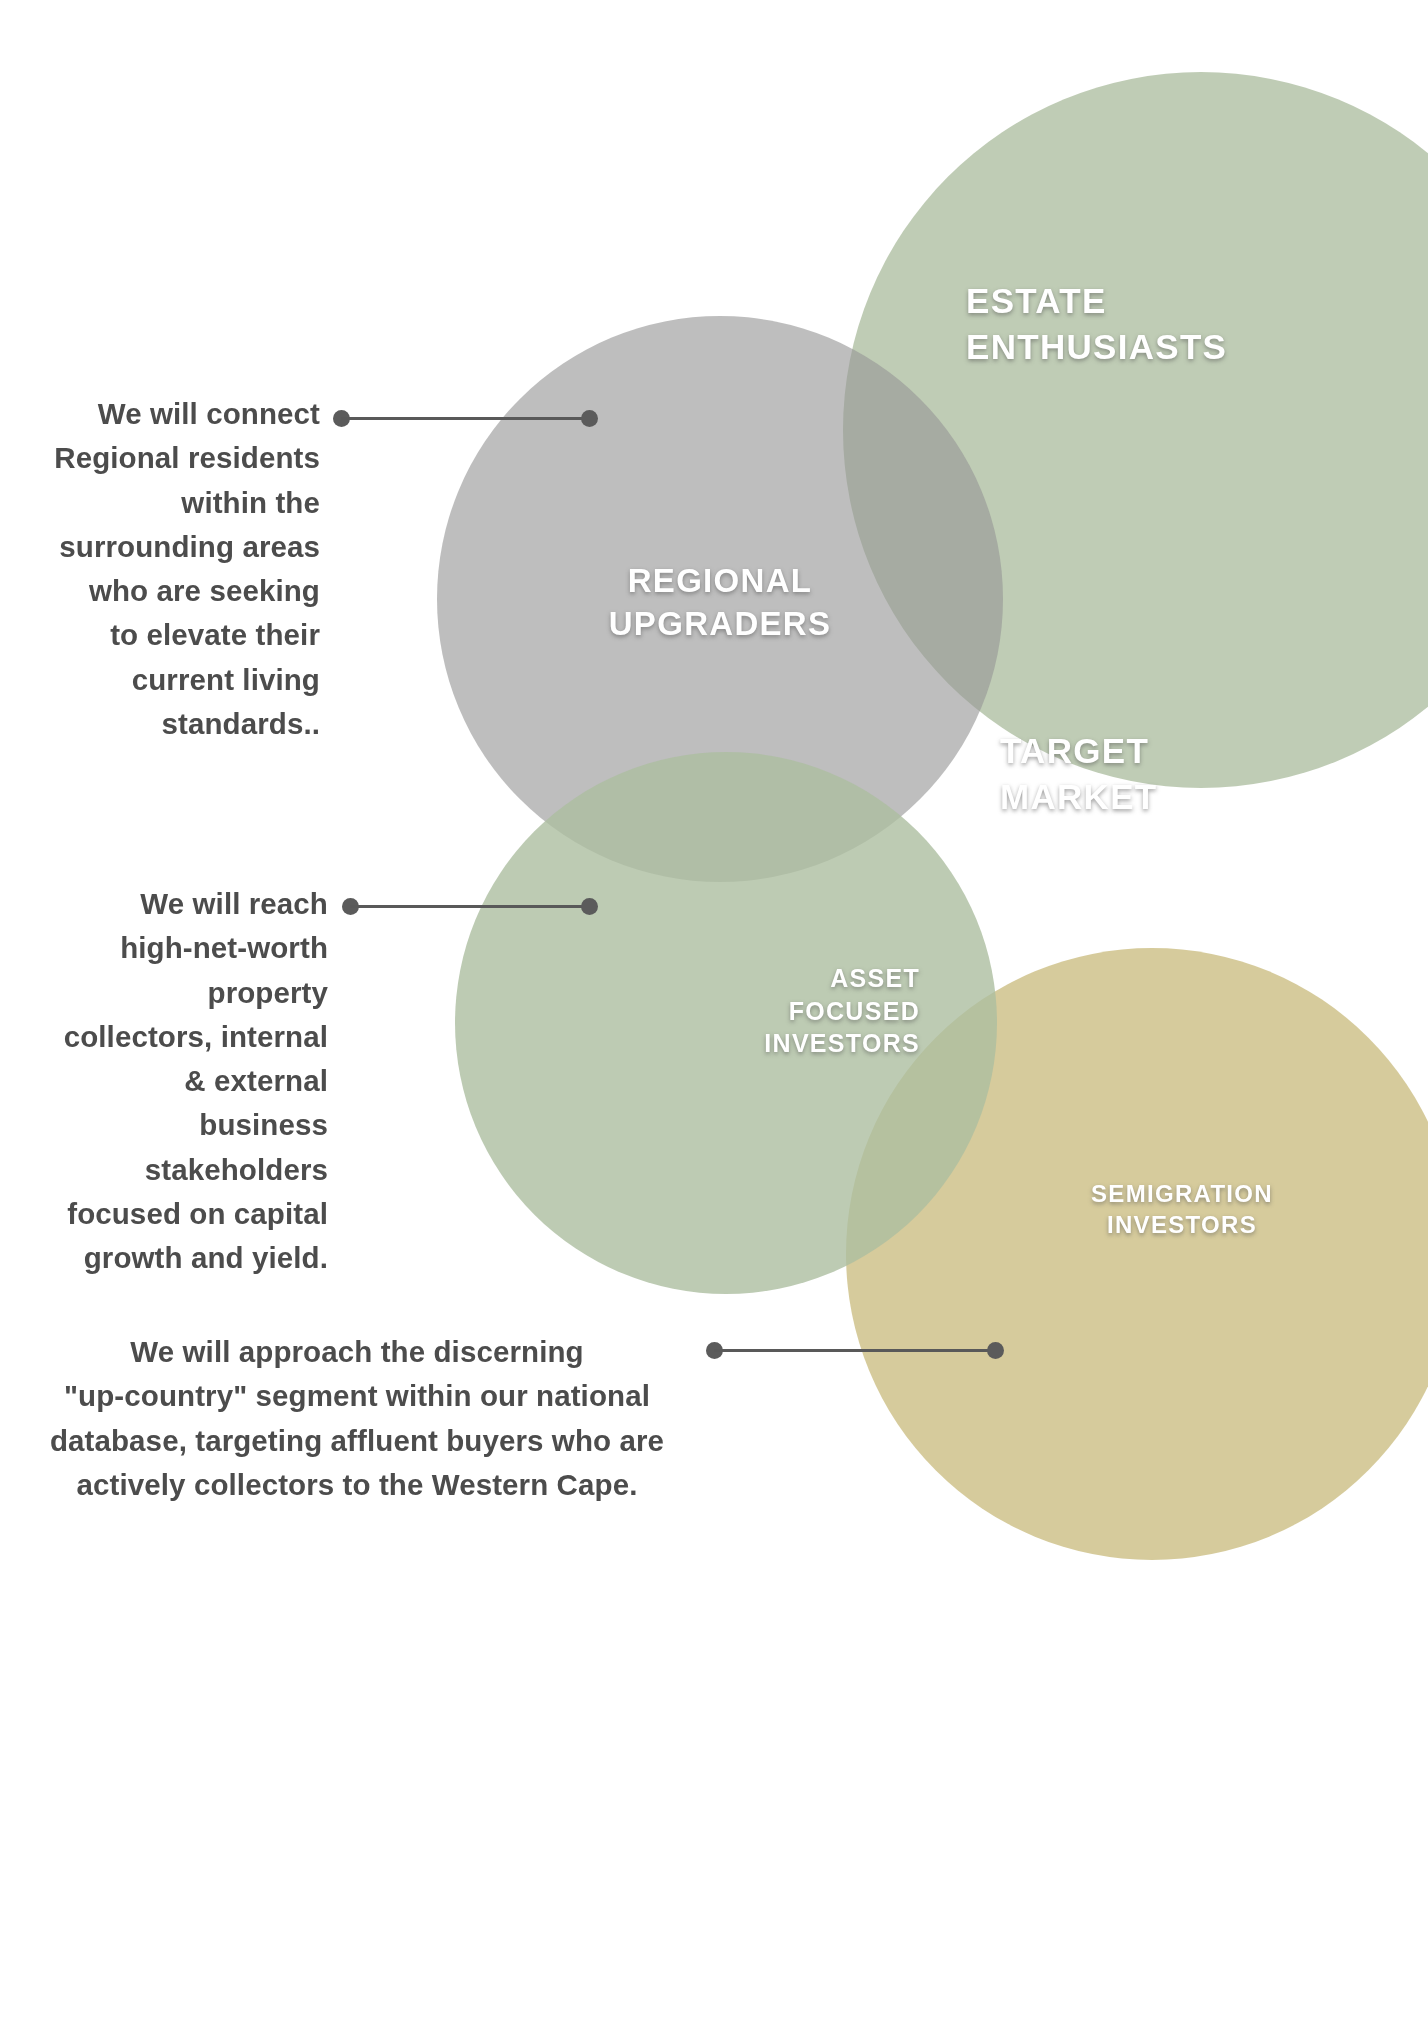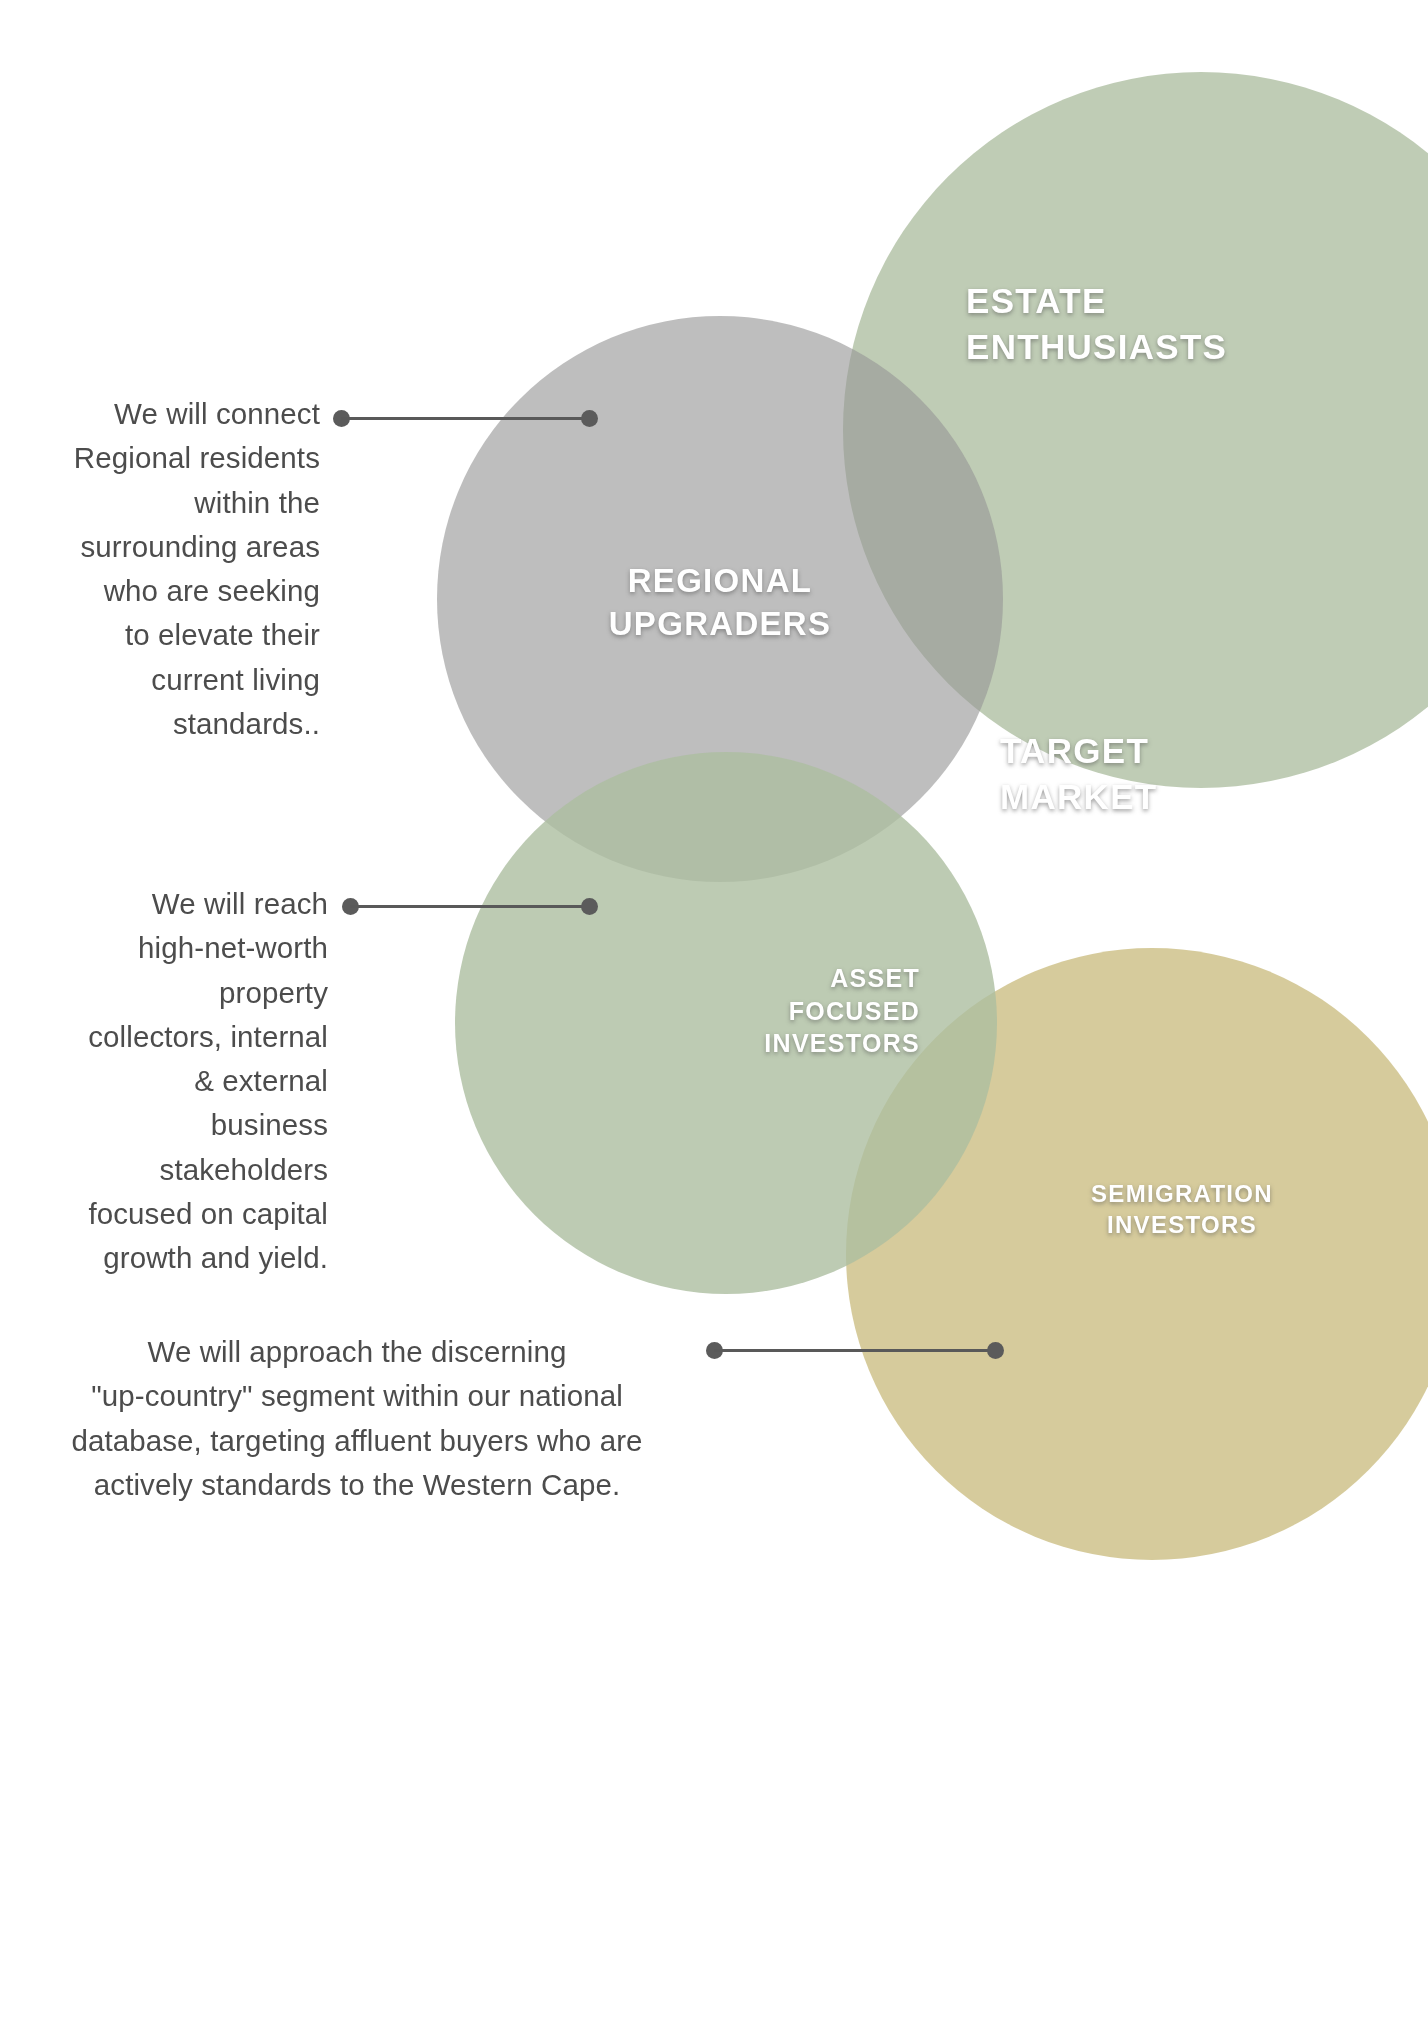--- a/index.html
+++ b/index.html
@@ -115,20 +115,21 @@
   .callout {
     position: absolute;
   }
   .callout-text {
     color: #4c4c4c;
     font-size: 29.5px;
     line-height: 1.50;
     text-align: right;
     white-space: pre-line;
     letter-spacing: 0.1px;
+    font-weight: bold;
   }
   .connector {
     position: absolute;
     height: 20px;
   }
   .connector .line {
     position: absolute;
     left: 8px;
     right: 8px;
     top: 9px;
@@ -217,21 +218,21 @@
   <div class="connector cn-2">
     <span class="dot start"></span>
     <span class="line"></span>
     <span class="dot end"></span>
   </div>
 
   <div class="callout co-3">
     <div class="callout-text">We will approach the discerning
 "up-country" segment within our national
 database, targeting affluent buyers who are
-actively standards to the Western Cape.</div>
+actively collectors to the Western Cape.</div>
   </div>
   <div class="connector cn-3">
     <span class="dot start"></span>
     <span class="line"></span>
     <span class="dot end"></span>
   </div>
 
 </div>
 
 </body></html>

